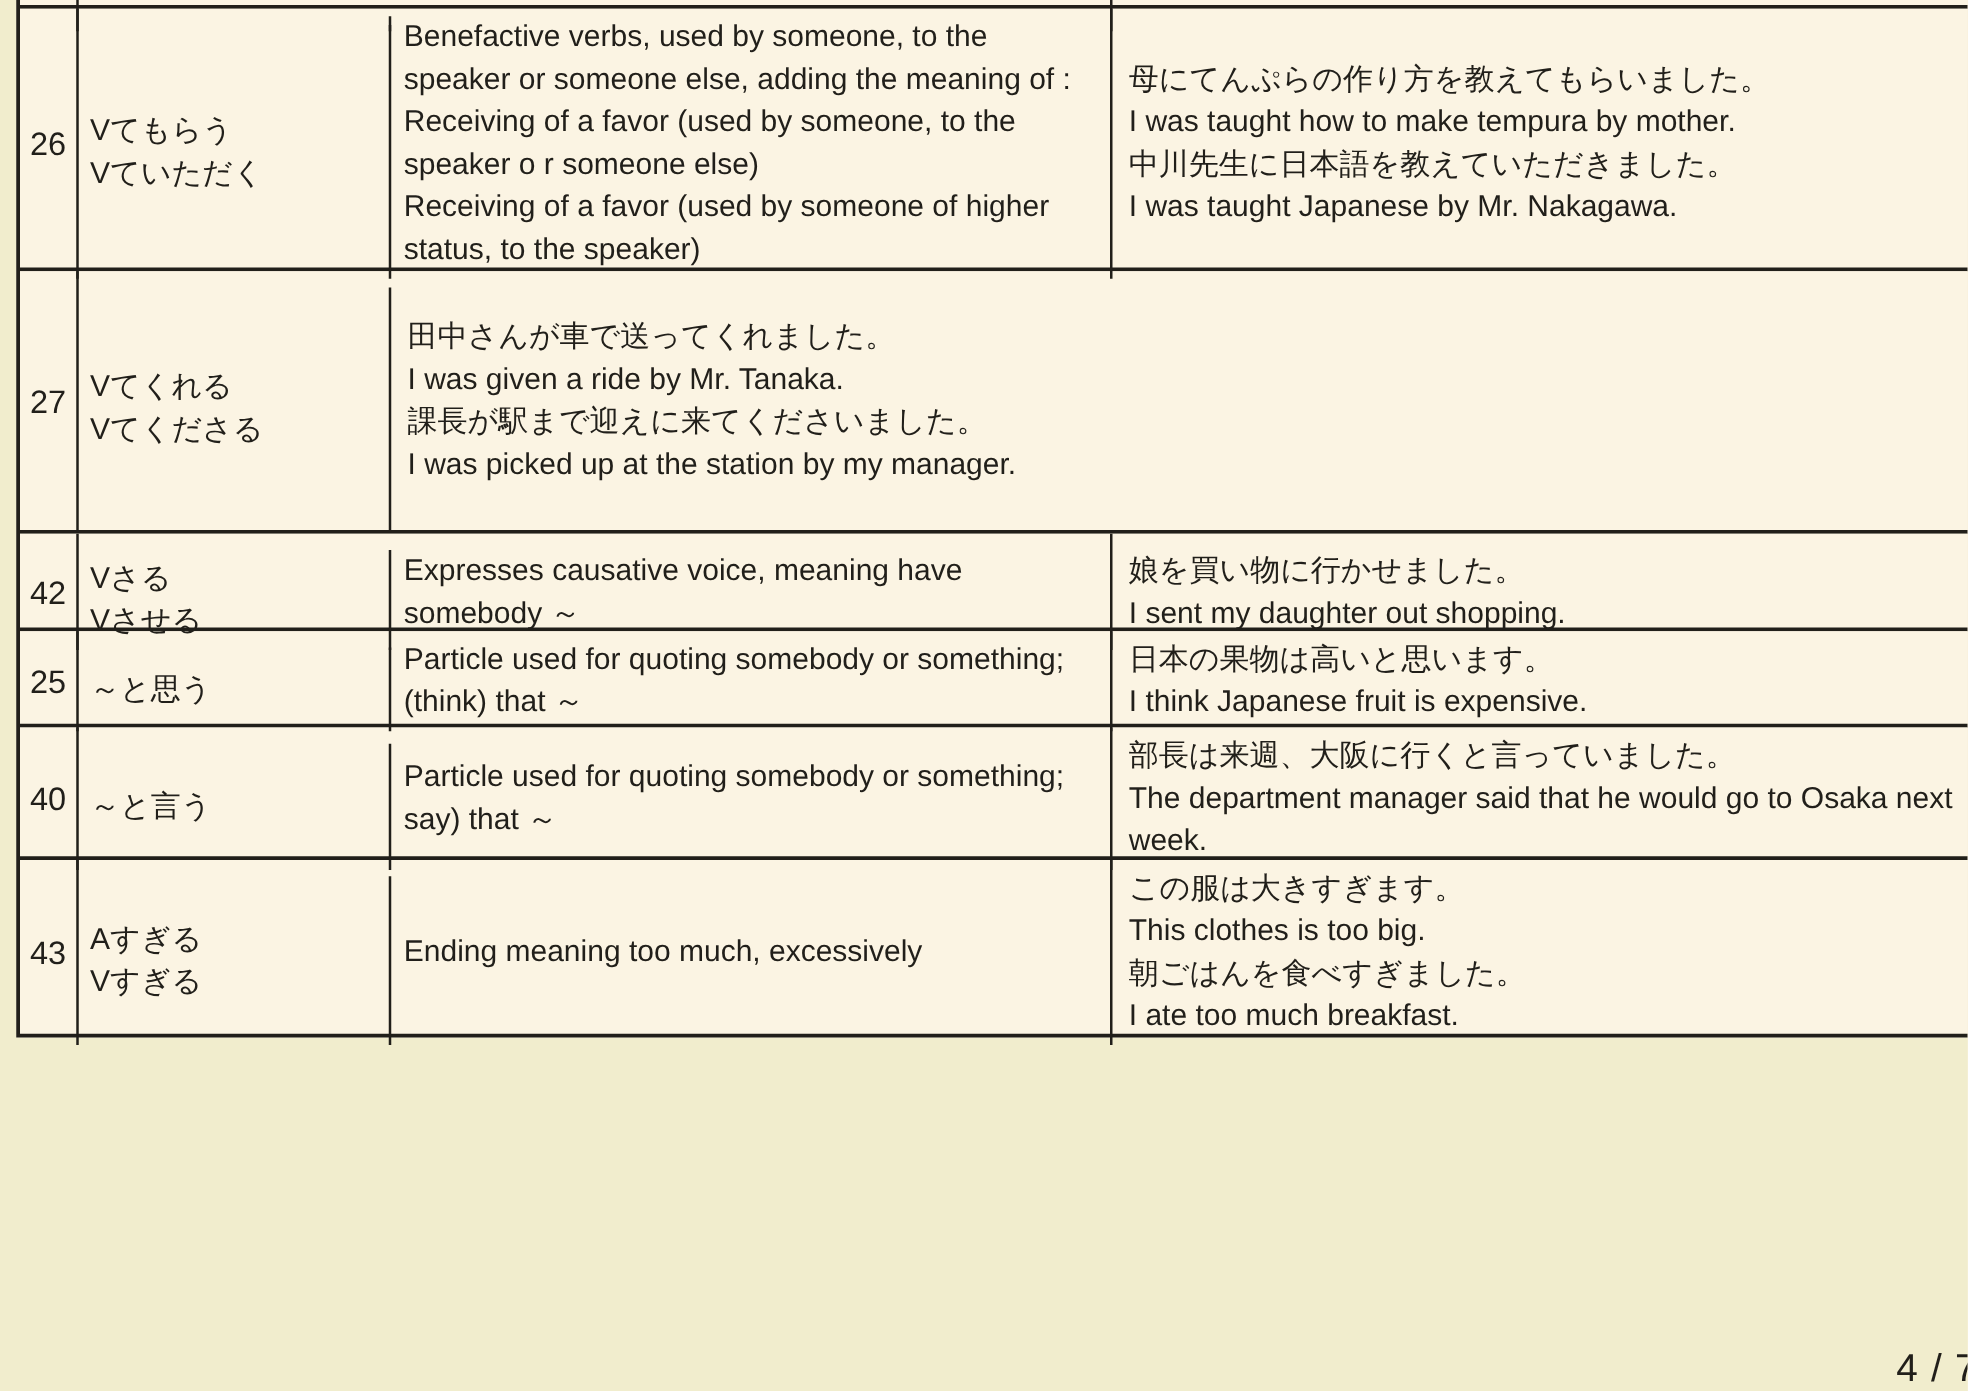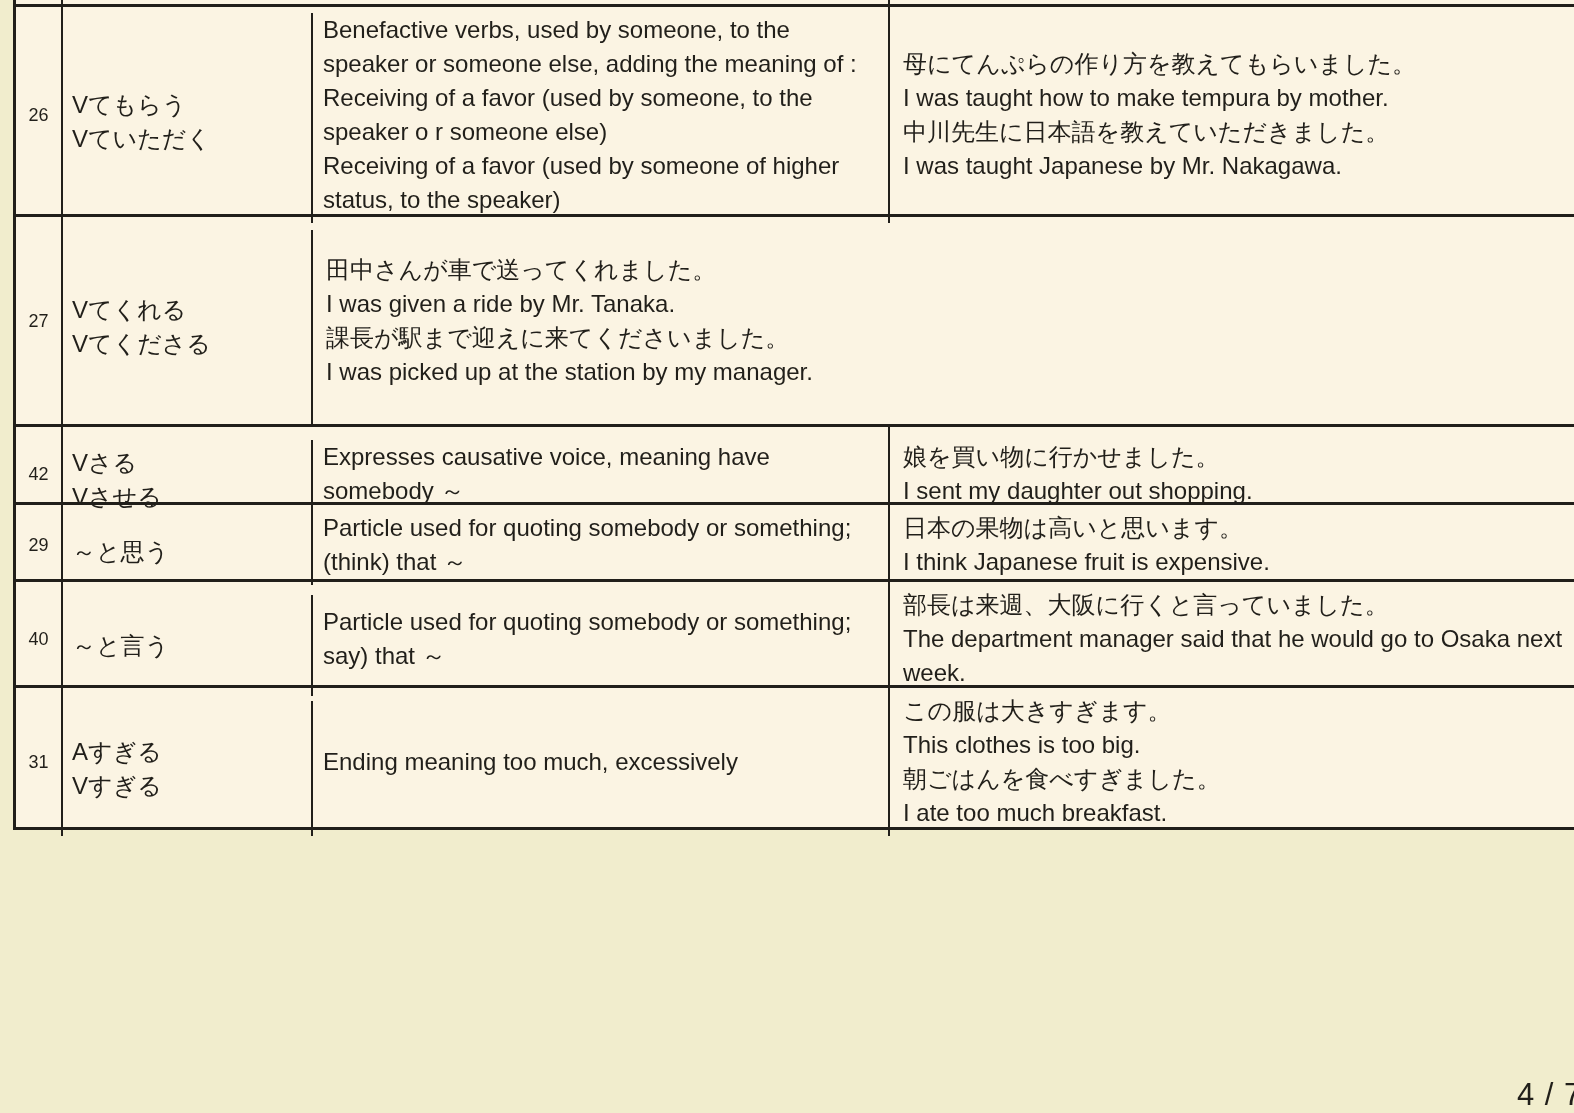--- a/index.html
+++ b/index.html
@@ -40,21 +40,21 @@
     justify-content: center;
     padding: 6px 10px;
     font-size: 24px;
     line-height: 34px;
     white-space: pre-line;
   }
   .cell:last-child { border-right: none; padding-left: 13px; padding-right: 20px; }
   .cell.num {
     align-items: center;
     padding: 4px 2px;
-    font-size: 18px;
+    font-size: 26px;
     white-space: normal;
   }
   .cell.pattern { padding-left: 9px; margin-top: 13px; }
 
   .r26 { height: 210px; }
   .r27 { height: 210px; }
   .r28 { height: 78px; }
   .r29 { height: 77px; }
   .r30 { height: 106px; }
   .r31 { height: 142px; }
@@ -111,37 +111,37 @@
     <div class="t-row r28">
       <div class="cell num">42</div>
       <div class="cell pattern">Vさる
 Vさせる</div>
       <div class="cell desc">Expresses causative voice, meaning have somebody ～</div>
       <div class="cell examples">娘を買い物に行かせました。
 I sent my daughter out shopping.</div>
     </div>
 
     <div class="t-row r29">
-      <div class="cell num">29</div>
+      <div class="cell num">25</div>
       <div class="cell pattern">～と思う</div>
       <div class="cell desc">Particle used for quoting somebody or something; (think) that ～</div>
       <div class="cell examples">日本の果物は高いと思います。
 I think Japanese fruit is expensive.</div>
     </div>
 
     <div class="t-row r30">
       <div class="cell num">40</div>
       <div class="cell pattern">～と言う</div>
       <div class="cell desc">Particle used for quoting somebody or something; say) that ～</div>
       <div class="cell examples">部長は来週、大阪に行くと言っていました。
 The department manager said that he would go to Osaka next week.</div>
     </div>
 
     <div class="t-row r31">
-      <div class="cell num">31</div>
+      <div class="cell num">43</div>
       <div class="cell pattern">Aすぎる
 Vすぎる</div>
       <div class="cell desc">Ending meaning too much, excessively</div>
       <div class="cell examples">この服は大きすぎます。
 This clothes is too big.
 朝ごはんを食べすぎました。
 I ate too much breakfast.</div>
     </div>
 
   </div>

